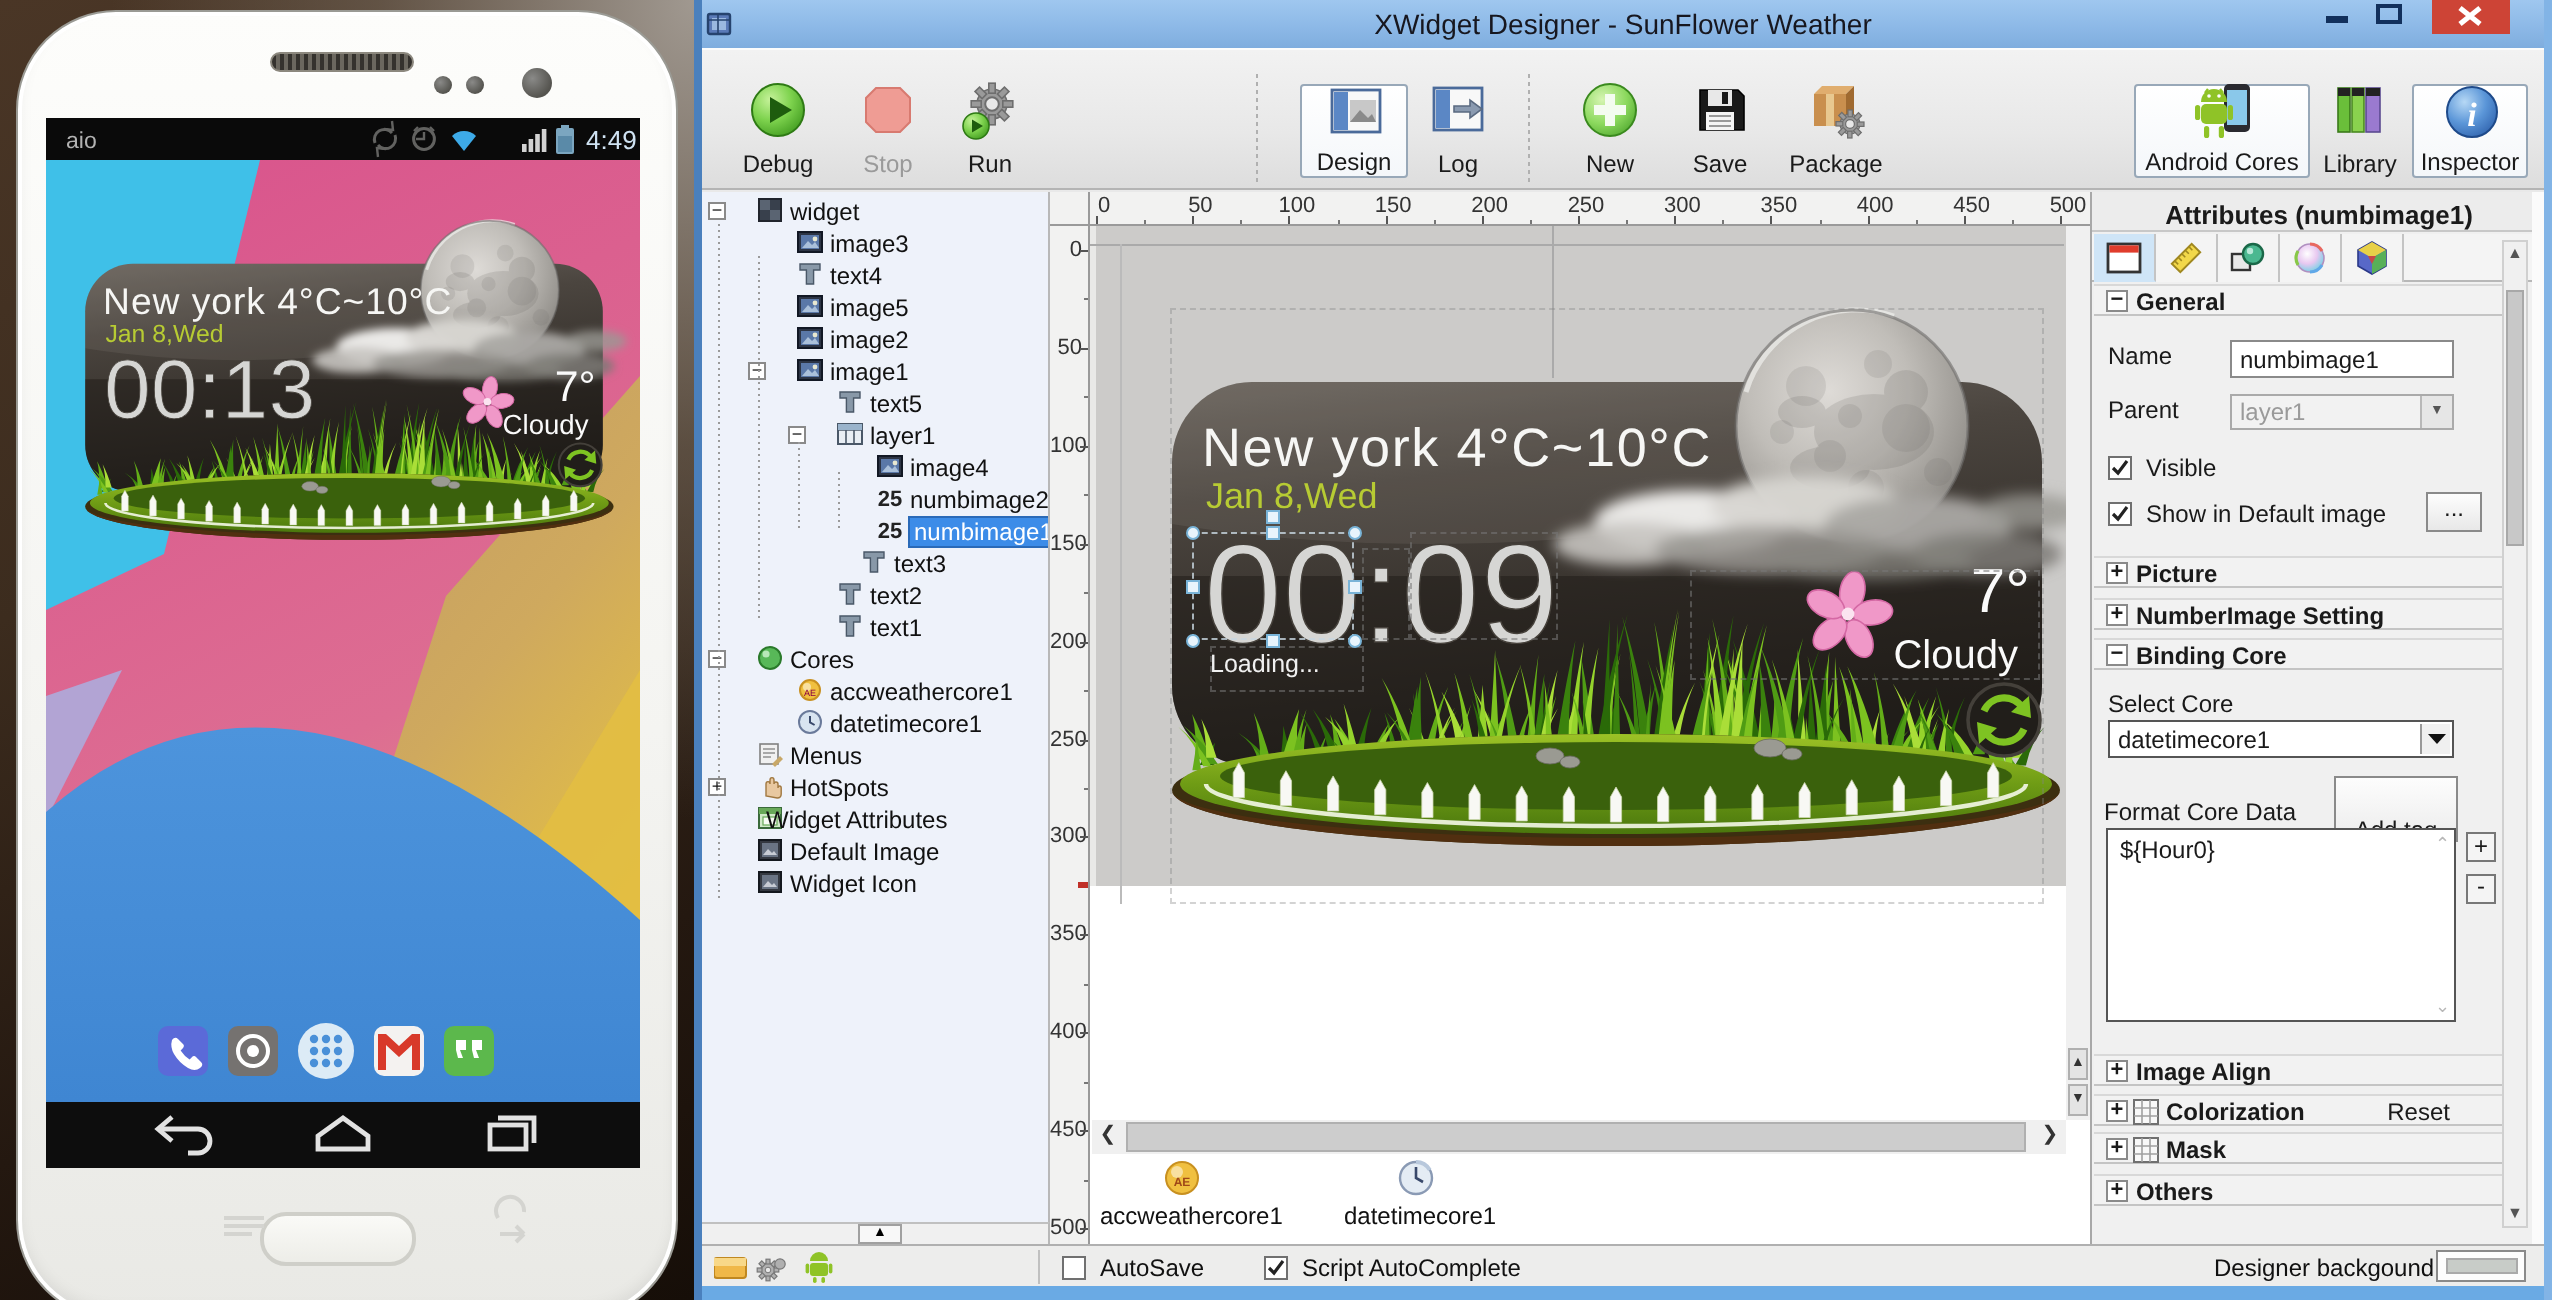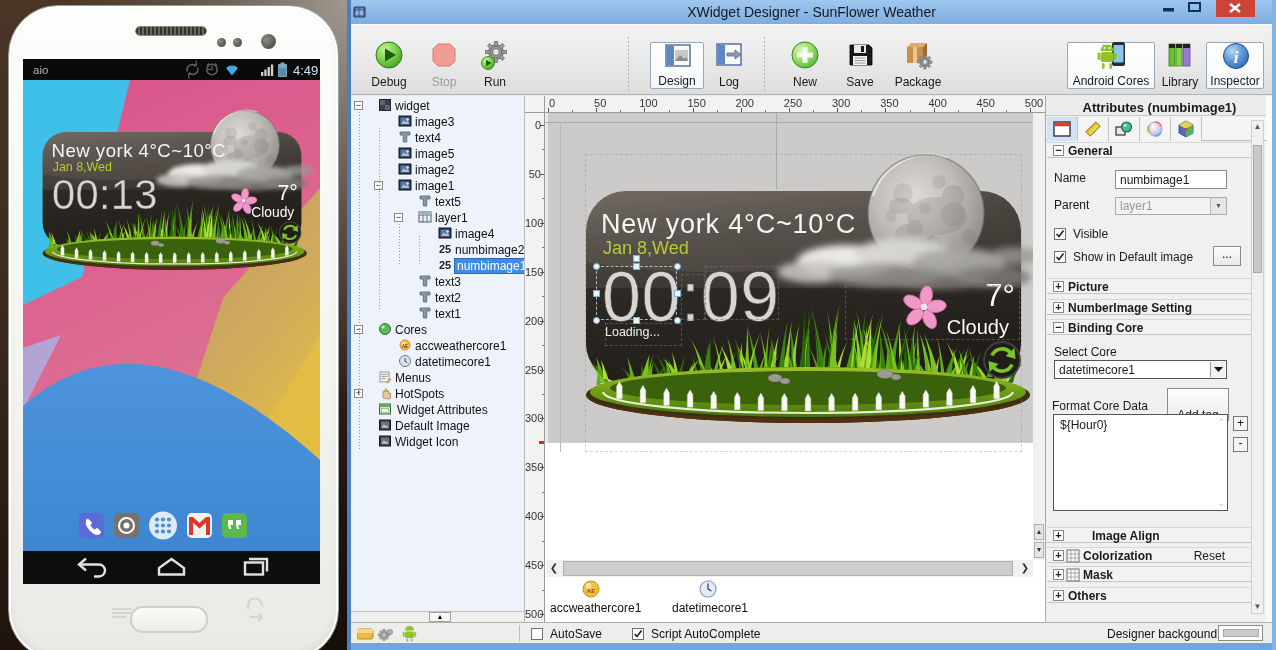--- a/index.html
+++ b/index.html
@@ -741,21 +741,21 @@
               <text x="7" y="11" font-size="11" font-weight="bold" fill="#222" text-anchor="middle" font-family="Liberation Sans">25</text>
             </svg></span>
           <span class="cap" style="left:104px;">numbimage2</span>
         </div>
         <div class="trow" style="left:0;top:162px;width:174px;">
           <span style="position:absolute;left:87px;top:0px;"><svg width="14" height="14" viewBox="0 0 14 14">
               <text x="7" y="11" font-size="11" font-weight="bold" fill="#222" text-anchor="middle" font-family="Liberation Sans">25</text>
             </svg></span>
           <span class="cap sel-blue" style="left:104px;padding:0 2px;">numbimage1</span>
         </div>
-        <div class="trow" style="left:0;top:178px;width:174px;">
+        <div class="trow" style="left:12px;top:178px;width:174px;">
           <span style="position:absolute;left:67px;top:0px;"><svg width="14" height="14" viewBox="0 0 14 14">
               <g fill="#8898a8" stroke="#4a5868" stroke-width="0.7">
                 <path d="M 2 2 h 10 v 3 h -3.2 v 7 h -3.6 v -7 H 2 z"></path>
               </g>
             </svg></span>
           <span class="cap" style="left:84px;">text3</span>
         </div>
         <div class="trow" style="left:0;top:194px;width:148px;">
           <span style="position:absolute;left:67px;top:0px;"><svg width="14" height="14" viewBox="0 0 14 14">
               <g fill="#8898a8" stroke="#4a5868" stroke-width="0.7">
@@ -809,21 +809,21 @@
               <path d="M 5 12 V 6 q 0 -1.2 1 -1.2 T 7 6 V 4 q 0 -1.2 1 -1.2 T 9 4 v 2 q 0 -1 1 -1 t 1 1 v 2 q 0 -1 .8 -1 t .8 1 v 3 q 0 2 -2 2 z" fill="#e8c8a0" stroke="#a07840" stroke-width="0.7"></path>
             </svg></span>
           <span class="cap" style="left:44px;">HotSpots</span>
         </div>
         <div class="trow" style="left:0;top:306px;width:174px;">
           <span style="position:absolute;left:27px;top:0px;"><svg width="14" height="14" viewBox="0 0 14 14">
               <rect x="1.5" y="2" width="11" height="10" fill="#d0e8c8" stroke="#3a6a3a" stroke-width="1"></rect>
               <rect x="1.5" y="2" width="11" height="3" fill="#68a858"></rect>
               <rect x="3.5" y="6.5" width="7" height="4" fill="#f8fcf4" stroke="#68a858" stroke-width="0.6"></rect>
             </svg></span>
-          <span class="cap" style="left:46px;">Widget Attributes</span>
+          <span class="cap" style="left:32px;">Widget Attributes</span>
         </div>
         <div class="trow" style="left:0;top:322px;width:174px;">
           <span style="position:absolute;left:27px;top:0px;"><svg width="14" height="14" viewBox="0 0 14 14">
               <rect x="1.5" y="2" width="11" height="10" fill="#343840" stroke="#14181e" stroke-width="1"></rect>
               <rect x="3" y="3.5" width="8" height="7" fill="#6a7484"></rect>
               <path d="M 3.5 9.5 l 2.5 -3 l 2 2 l 1 -1 l 1.5 2 z" fill="#c8ccd4"></path>
             </svg></span>
           <span class="cap" style="left:44px;">Default Image</span>
         </div>
         <div class="trow" style="left:0;top:338px;width:174px;">
@@ -1335,21 +1335,21 @@
   <div style="position:absolute;left:6px;top:303px;">Format Core Data</div>
   <div style="position:absolute;left:7px;top:318px;width:175px;height:97px;background:#fff;border:1px solid #555;font-size:12px;">
     <div style="position:absolute;left:6px;top:3px;">${Hour0}</div>
     <div style="position:absolute;right:2px;top:2px;color:#b8b8b8;font-size:9px;">⌃</div>
     <div style="position:absolute;right:2px;bottom:2px;color:#b8b8b8;font-size:9px;">⌄</div>
   </div>
   <div style="position:absolute;left:187px;top:320px;width:15px;height:15px;background:#f4f4f4;border:1px solid #777;text-align:center;line-height:12px;font-size:12px;">+</div>
   <div style="position:absolute;left:187px;top:341px;width:15px;height:15px;background:#f4f4f4;border:1px solid #777;text-align:center;line-height:10px;font-size:12px;">-</div>
   <div class="sechdr" style="top:431px;">
           <span class="pmbox">+</span>
-          <span class="txt" style="left:21px;margin-left:24px;">Image Align</span>
+          <span class="txt" style="left:21px;">Image Align</span>
         </div>
   <div class="sechdr" style="top:451px;">
           <span class="pmbox">+</span>
           <span class="txt" style="left:36px;">Colorization</span>
           <svg style="position:absolute;left:19px;top:1px" width="14" height="14" viewBox="0 0 14 14">
             <rect x="1" y="1" width="12" height="12" fill="#f8f8f8" stroke="#707070"></rect>
             <path d="M 1 5 h 12 M 1 9 h 12 M 5 1 v 12 M 9 1 v 12" stroke="#a0a0a0" stroke-width="0.8"></path>
           </svg>
           <span style="position:absolute;right:26px;top:1px;font-weight:normal;">Reset</span>
         </div>

